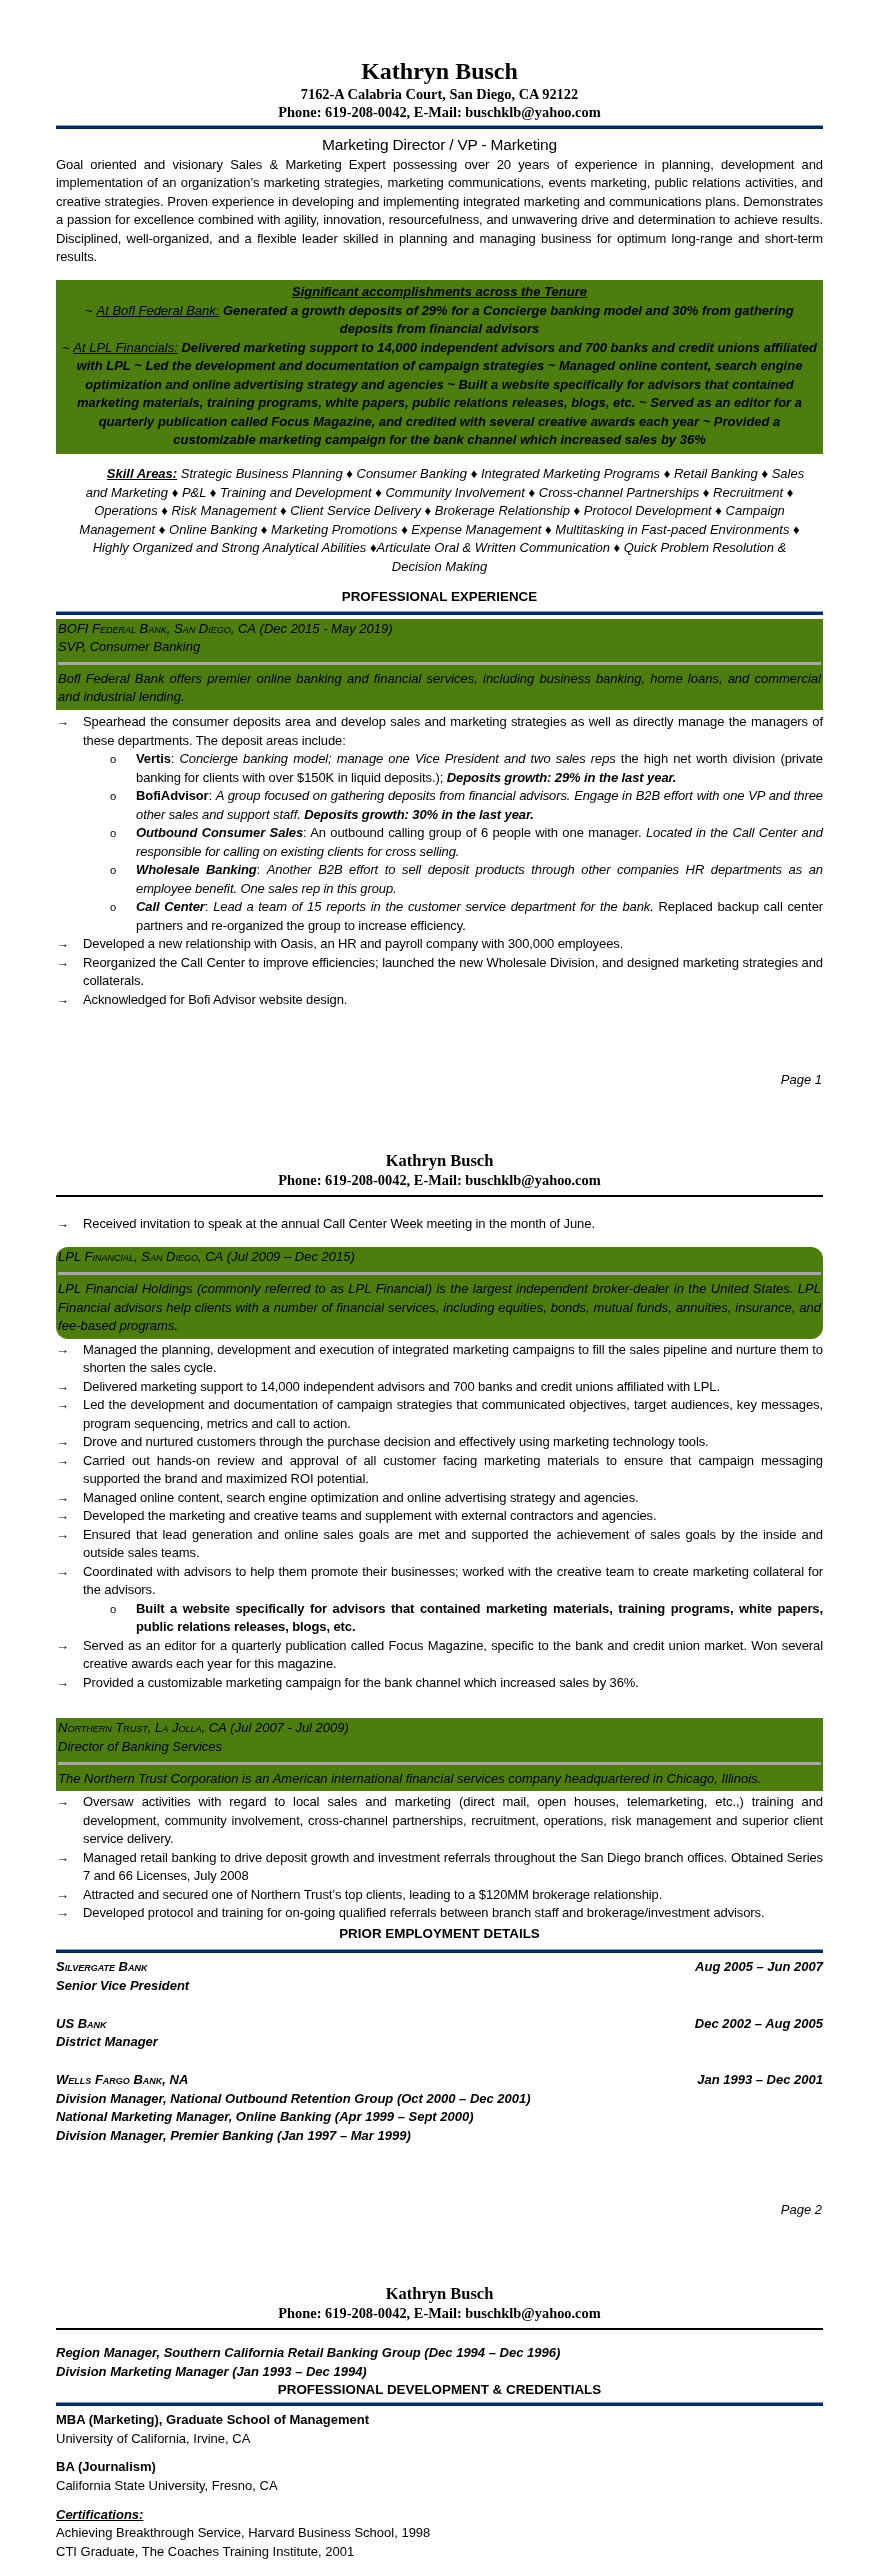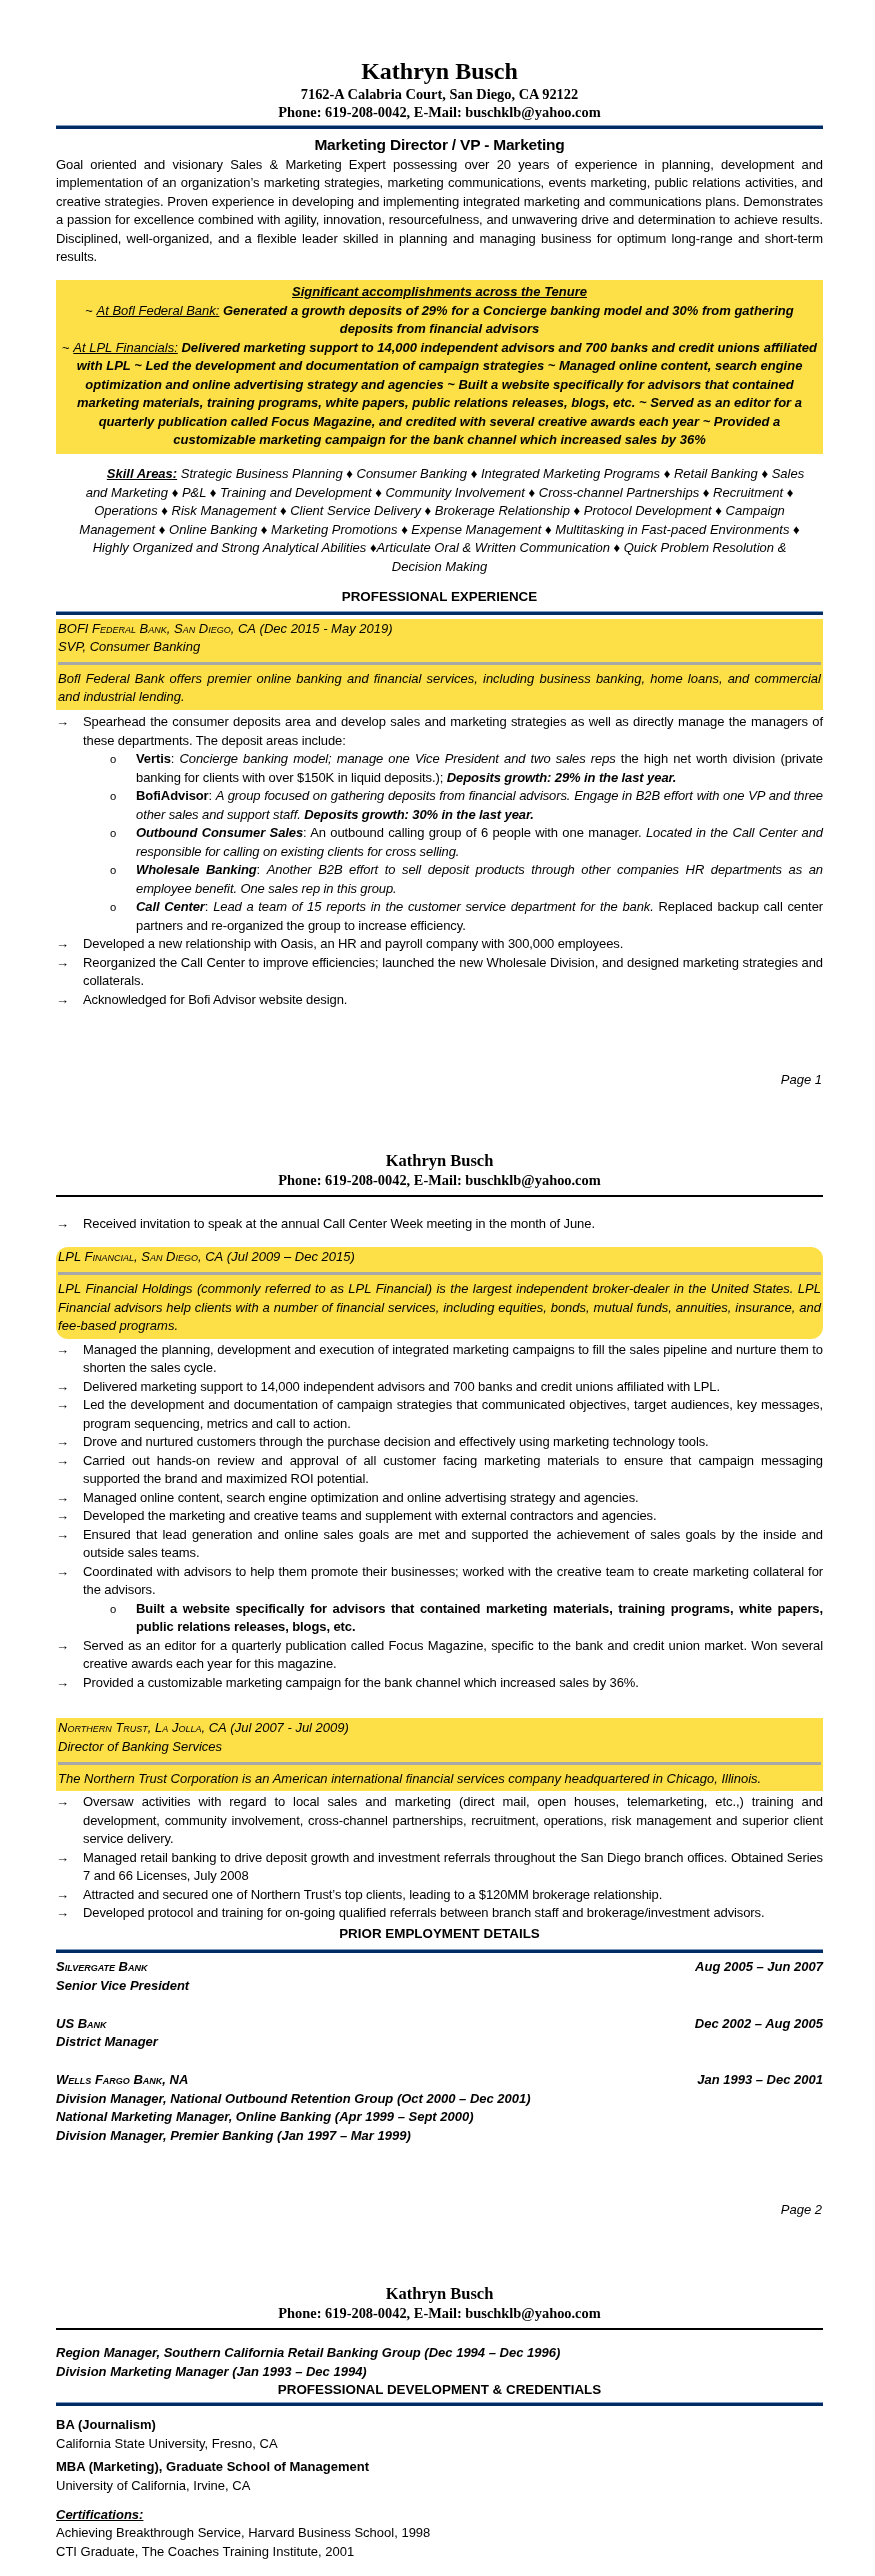--- a/index.html
+++ b/index.html
@@ -5,24 +5,24 @@
   html, body { margin:0; padding:0; background:#ffffff; }
   body { width:876px; height:3400px; position:relative; overflow:hidden;
          font-family:"Liberation Sans", sans-serif; color:#000; }
   .page { position:absolute; left:56px; width:767px; }
   .serif { font-family:"Liberation Serif", serif; font-weight:bold; text-align:center; }
   .name { font-size:24px; line-height:29px; }
   .name-sm { font-size:16.5px; line-height:21.6px; }
   .contact { font-size:14.4px; line-height:17.5px; }
   .rule-blue { height:3.1px; background:#002B63; border-top:0.5px solid #7f9cc0; }
   .rule-black { height:1.5px; background:#000; }
-  .title { font-weight:bold; font-size:15.5px; line-height:20.6px; text-align:center; letter-spacing:-0.2px; }
+  .title { font-weight:normal; font-size:15.5px; line-height:20.6px; text-align:center; letter-spacing:-0.2px; }
   p { margin:0; }
   .body { font-size:13px; line-height:18.5px; text-align:justify; letter-spacing:-0.1px; }
-  .graybox { background:#fde047; }
+  .graybox { background:#4d7c0f; }
   .accbox { padding:3.1px 5.2px 4.1px 5.2px; text-align:center; font-size:13px; line-height:18.5px; }
   .acc-head { font-weight:bold; font-style:italic; text-decoration:underline; }
   .acc-label { font-style:italic; text-decoration:underline; }
   .bi { font-weight:bold; font-style:italic; }
   .skills { font-size:13px; line-height:18.5px; text-align:center; font-style:italic; padding:0 15.5px; }
   .skills-label { font-weight:bold; font-style:italic; text-decoration:underline;margin-left:32px; }
   .sec-head { font-weight:bold; font-size:13.4px; line-height:18.5px; text-align:center; }
   .job-box { padding:1px 2.1px 3.1px 2.1px; }
   .job-line { font-weight:normal; font-style:italic; font-size:13px; line-height:18.5px; }
   .sc { font-variant:small-caps; }
@@ -171,27 +171,27 @@
   <div class="rule-black" style="margin-top:6.2px;"></div>
 
   <div style="margin-top:14.4px;">
     <div class="prior-role">Region Manager, Southern California Retail Banking Group (Dec 1994 – Dec 1996)</div>
     <div class="prior-role">Division Marketing Manager (Jan 1993 – Dec 1994)</div>
   </div>
 
   <div class="sec-head">PROFESSIONAL DEVELOPMENT &amp; CREDENTIALS</div>
   <div class="rule-blue" style="margin-top:2.1px;"></div>
 
+  <div style="margin-top:5.2px;">
+    <div class="cred-head">MBA (Marketing), Graduate School of Management</div>
+    <div class="cred-line">University of California, Irvine, CA</div>
+  </div>
   <div style="margin-top:10.3px;">
     <div class="cred-head">BA (Journalism)</div>
     <div class="cred-line">California State University, Fresno, CA</div>
-  </div>
-  <div style="margin-top:5.2px;">
-    <div class="cred-head">MBA (Marketing), Graduate School of Management</div>
-    <div class="cred-line">University of California, Irvine, CA</div>
   </div>
 
   <div style="margin-top:10.3px;">
     <div class="cred-label">Certifications:</div>
     <div class="cred-line">Achieving Breakthrough Service, Harvard Business School, 1998</div>
     <div class="cred-line">CTI Graduate, The Coaches Training Institute, 2001</div>
   </div>
 
 </div>
 

